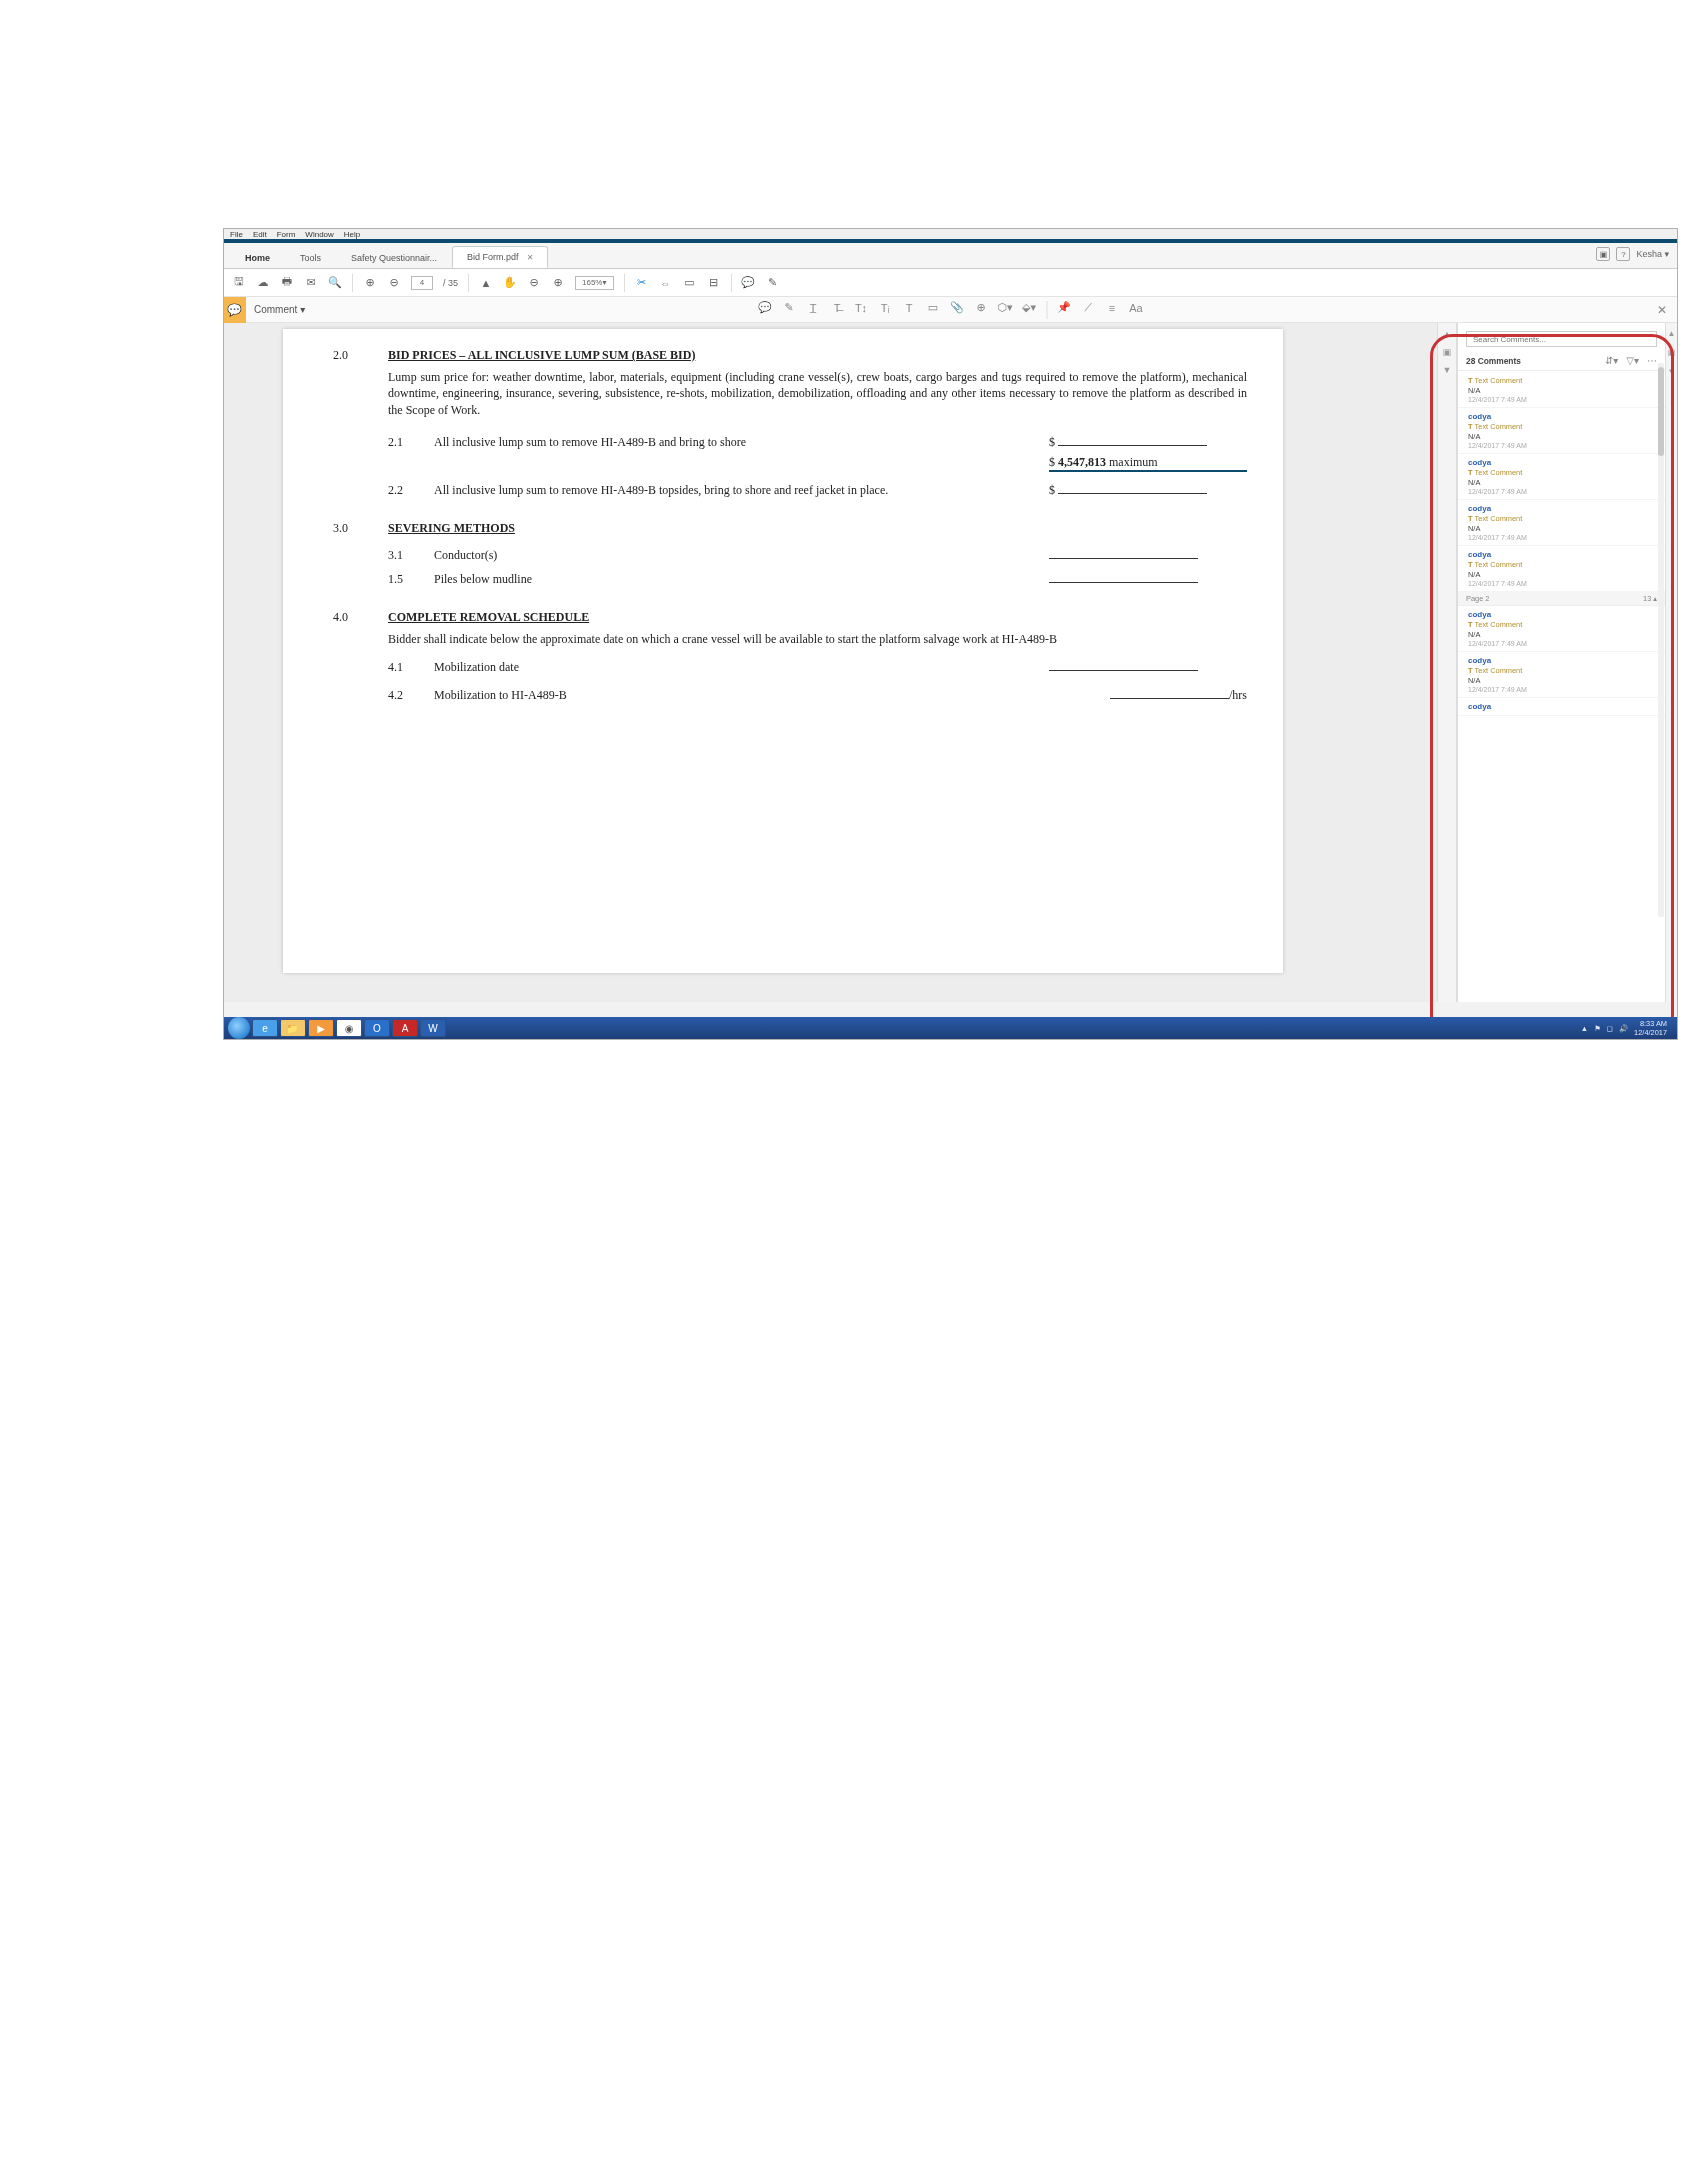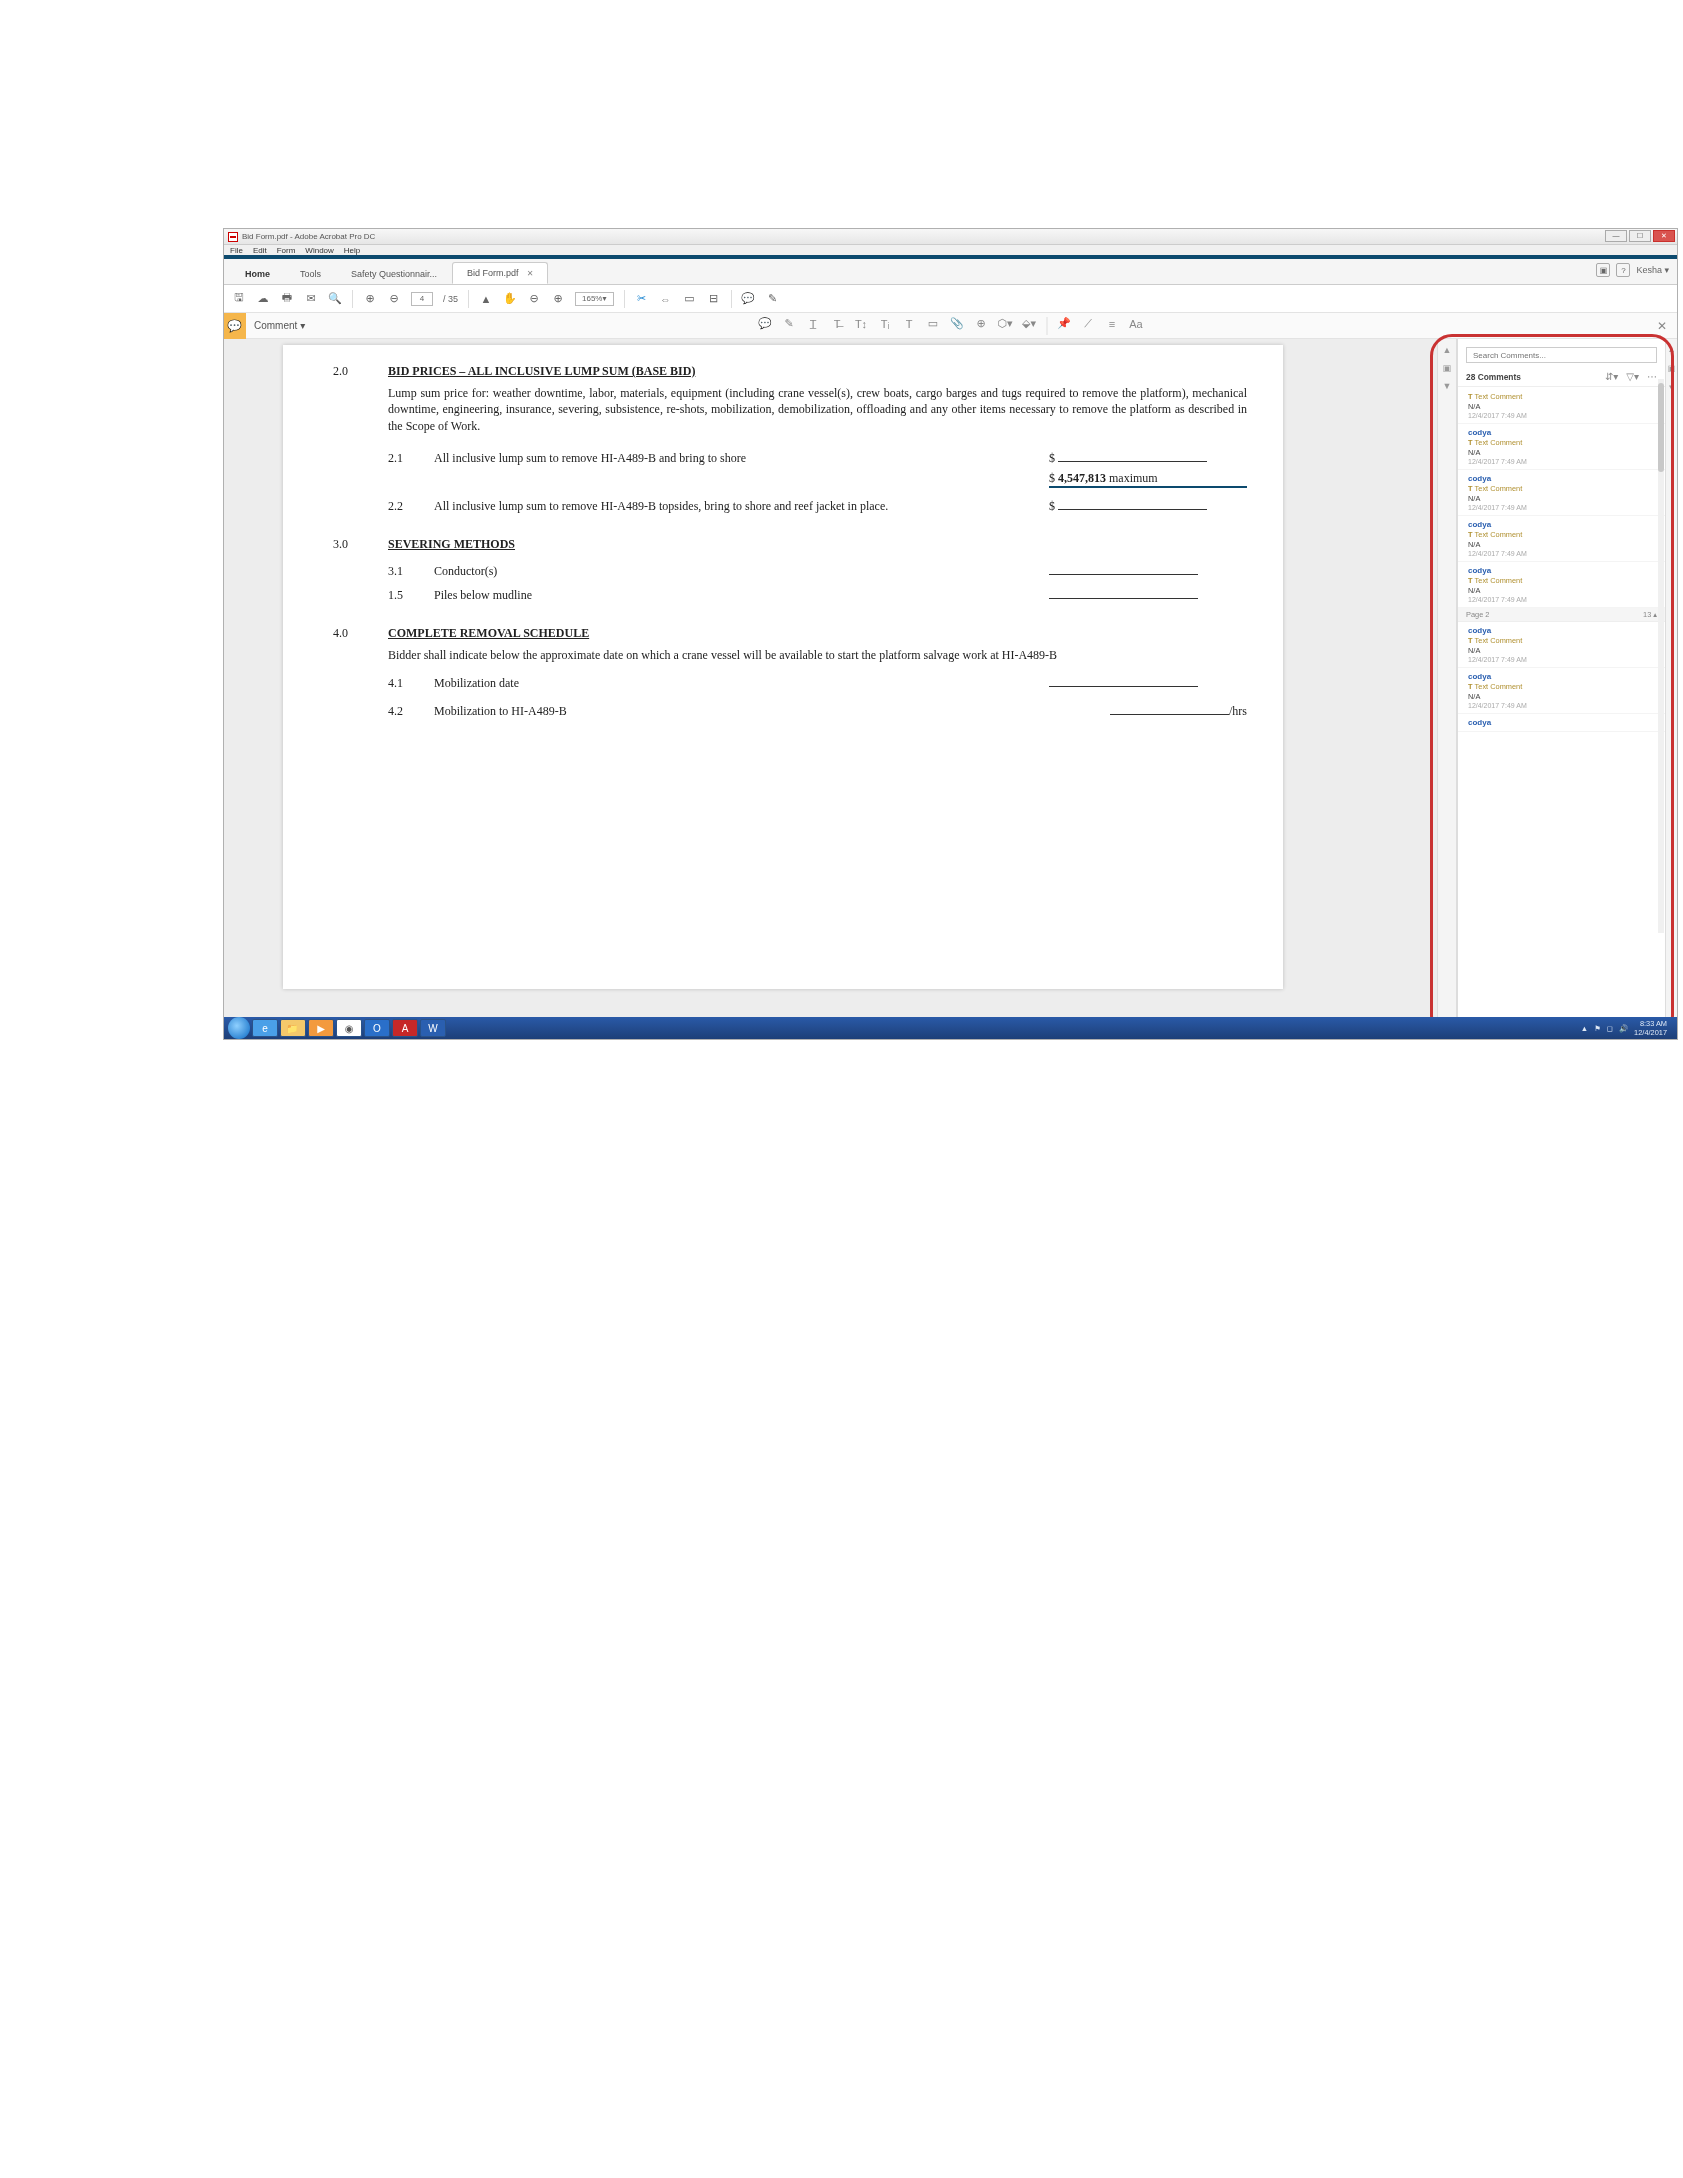--- a/index.html
+++ b/index.html
@@ -197,29 +197,20 @@
   .taskbar .start{width:22px;height:22px;border-radius:50%;background:radial-gradient(circle at 40% 40%,#8fd0ff,#0868c3);}
   .taskbar .titem{width:26px;height:18px;margin-left:2px;background:#3a6db8;border:1px solid #2a5288;border-radius:2px;display:flex;align-items:center;justify-content:center;font-size:10px;color:#fff;}
   .taskbar .tray{margin-left:auto;display:flex;align-items:center;gap:6px;color:#dfe9f6;font-size:7.4px;padding-right:6px;}
   .taskbar .tray .clock{text-align:right;line-height:9px;}
 </style>
 </head>
 <body>
 
 <div class="screenshot">
 
-  <div class="titlebar">
-    <span class="pdf-ico"></span>
-    <span>Bid Form.pdf - Adobe Acrobat Pro DC</span>
-    <div class="winbtns">
-      <div>—</div>
-      <div>☐</div>
-      <div class="close">✕</div>
-    </div>
-  </div>
 
   <div class="menubar">
     <span>File</span>
     <span>Edit</span>
     <span>Form</span>
     <span>Window</span>
     <span>Help</span>
   </div>
 
   <div class="tabs">

